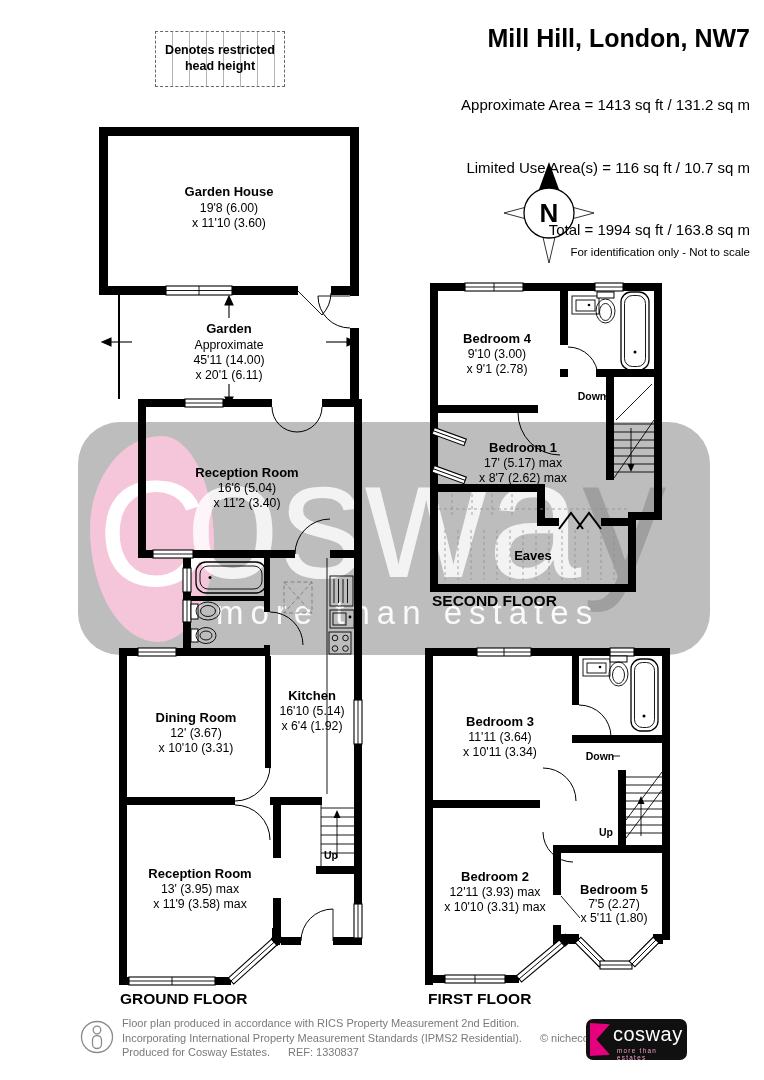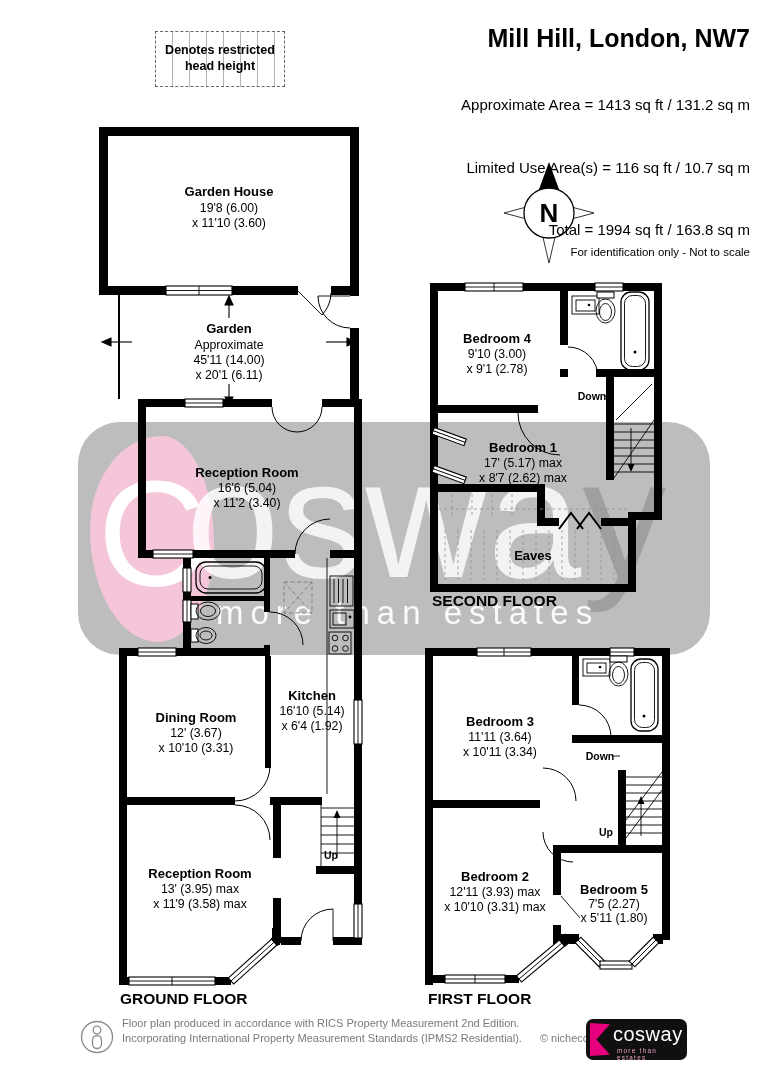--- a/index.html
+++ b/index.html
@@ -522,20 +522,23 @@
     <span>Denotes restricted head height</span>
   </div>
 
   <div id="footer" class="overlay">
     <div style="width:32px;height:32px;margin-top:6px;"></div>
     <div class="ftext">
       <div class="frow">Floor plan produced in accordance with RICS Property Measurement 2nd Edition.</div>
       <div class="frow">
         <span>Incorporating International Property Measurement Standards (IPMS2 Residential).</span><span class="cpy">© nichecom 2025.</span>
       </div>
+      <div class="frow">
+        <span>Produced for Cosway Estates.</span><span class="ref">REF: 1330837</span>
+      </div>
     </div>
   </div>
 
   <div id="logo" class="overlay">
     <div class="logo-pink"></div>
     <div class="logo-word">cosway</div>
     <div class="logo-tag">more than estates</div>
   </div>
 
 </div>

